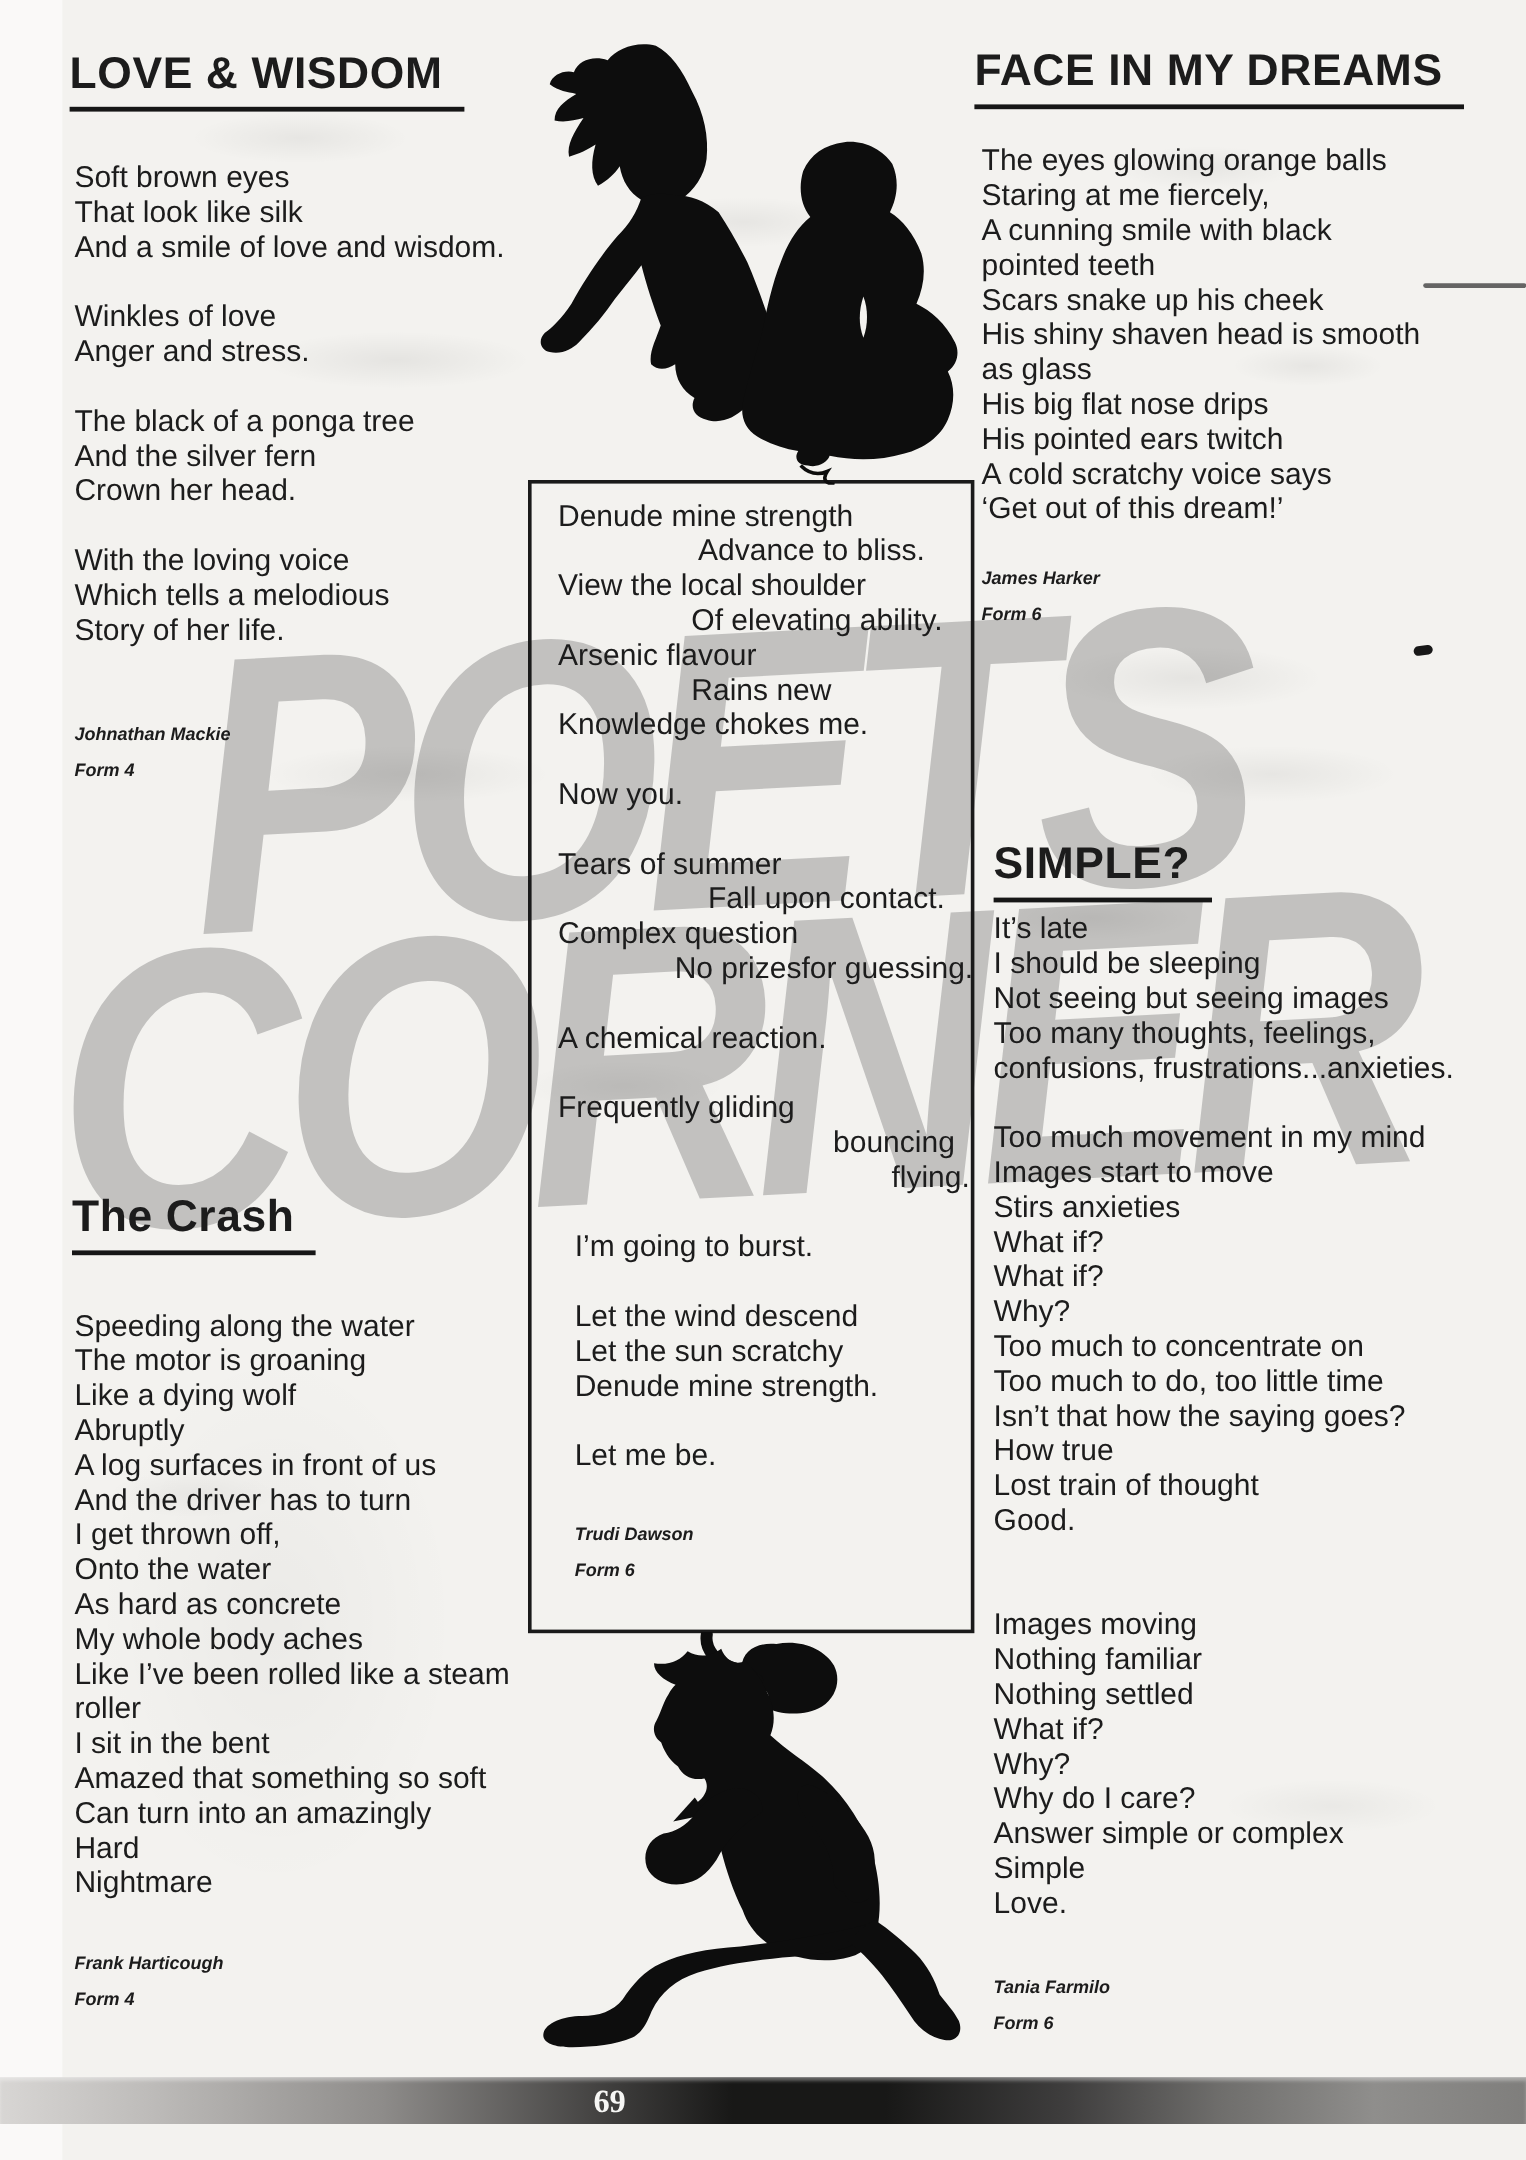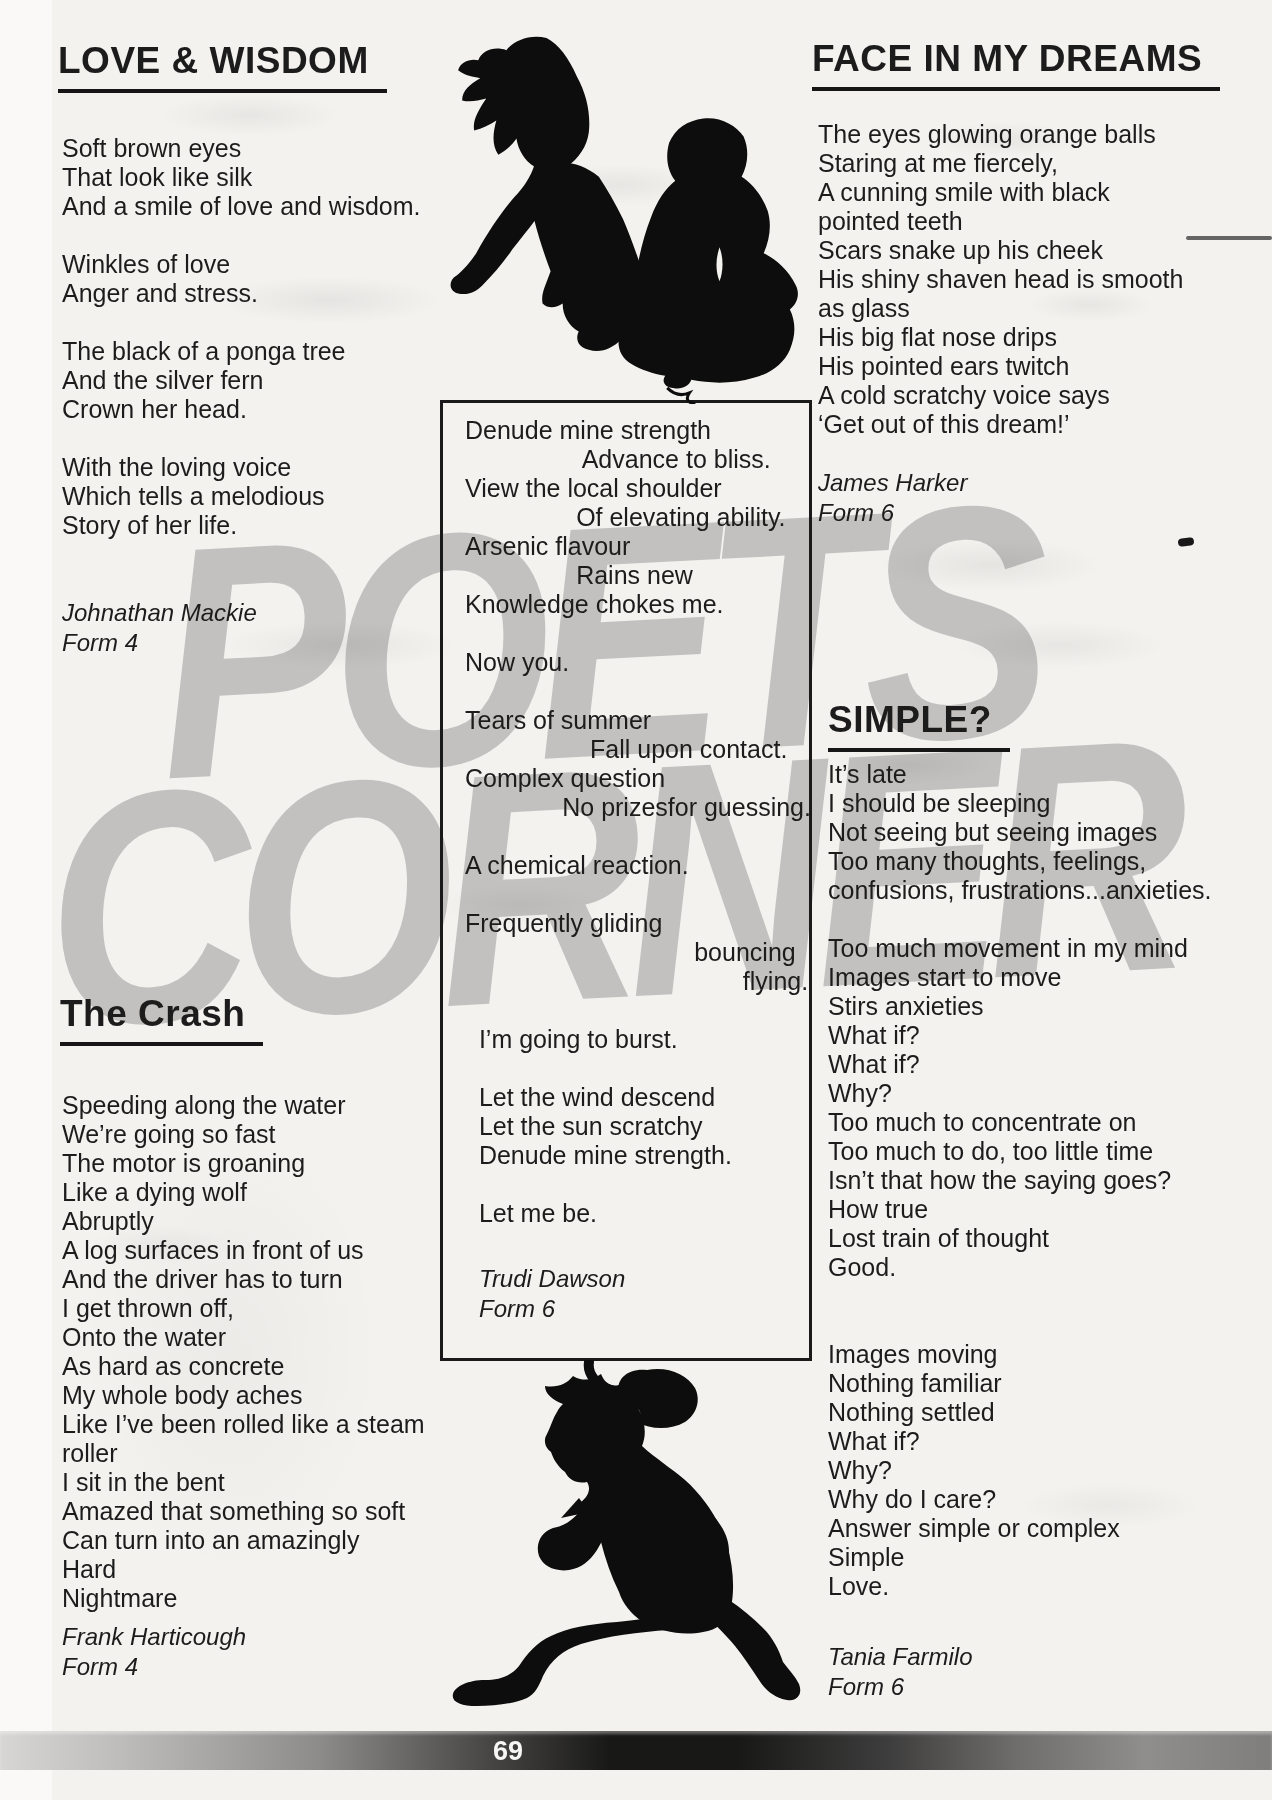--- a/index.html
+++ b/index.html
@@ -40,38 +40,38 @@
       radial-gradient(ellipse 200px 300px at 230px 1350px, rgba(0,0,0,0.03), transparent 75%);
   }
   .ptitle {
     position:absolute; z-index:2;
     font-weight:bold; font-size:37px; letter-spacing:0.5px;
     border-bottom:4px solid #161616; padding:0 18px 7px 0;
     display:inline-block; white-space:nowrap;
   }
   .plines { position:absolute; z-index:2; }
   .pline { white-space:pre; min-height:29px; line-height:29px; font-size:25px; }
-  .author { position:absolute; z-index:2; font-style:italic; font-size:24px; line-height:30px; }
+  .author { position:absolute; z-index:2; font-style:italic; font-size:15px; line-height:30px;font-weight:bold; }
   #poem-box {
     position:absolute; z-index:2; left:440px; top:400px;
     width:366px; height:955px; border:3px solid #1a1a1a; background:transparent;
   }
   .sil { position:absolute; z-index:3; }
   #footer-bar {
     position:absolute; z-index:4; left:0; top:1731px; width:1272px; height:39px;
     background:linear-gradient(90deg,
       #d8d6d4 0%, #bdbbb9 10%, #8e8c8a 25%, #3f3e3d 40%,
       #181817 48%, #181817 58%, #3f3e3e 70%, #6f6e6c 80%,
       #8f8e8c 90%, #7f7e7c 100%);
     box-shadow: inset 0 3px 3px rgba(255,255,255,0.35);
   }
   #page-number {
     position:absolute; z-index:5; left:0; top:1736px; width:1016px;
     text-align:center; color:#f6f6f4; font-weight:bold; font-size:27px;
-    font-family:Liberation Sans, sans-serif;
+    font-family:Liberation Serif, serif;
   }
   .artifact { position:absolute; z-index:2; background:#181818; }
   #artifact-dash { left:1178px; top:538px; width:16px; height:8px; border-radius:4px; transform:rotate(-8deg); }
   #artifact-line { left:1186px; top:236px; width:86px; height:4px; opacity:0.65; border-radius:2px; }
   #left-margin { position:absolute; z-index:1; left:0; top:0; width:52px; height:1800px; background:rgba(255,255,255,0.55); }
 </style>
 </head>
 <body>
 
 <div id="left-margin"></div>
@@ -98,21 +98,20 @@
     <div class="pline">Story of her life.</div>
   </div>
 <div class="author" style="left:62px; top:598px;">
   <div>Johnathan Mackie</div>
   <div>Form 4</div>
 </div>
 
 <div class="ptitle" style="left:60px; top:993px;">The Crash</div>
 <div class="plines" style="left:62px; top:1053px;margin-top:38px;">
     <div class="pline">Speeding along the water</div>
-    <div class="pline">We’re going so fast</div>
     <div class="pline">The motor is groaning</div>
     <div class="pline">Like a dying wolf</div>
     <div class="pline">Abruptly</div>
     <div class="pline">A log surfaces in front of us</div>
     <div class="pline">And the driver has to turn</div>
     <div class="pline">I get thrown off,</div>
     <div class="pline">Onto the water</div>
     <div class="pline">As hard as concrete</div>
     <div class="pline">My whole body aches</div>
     <div class="pline">Like I’ve been rolled like a steam</div>

